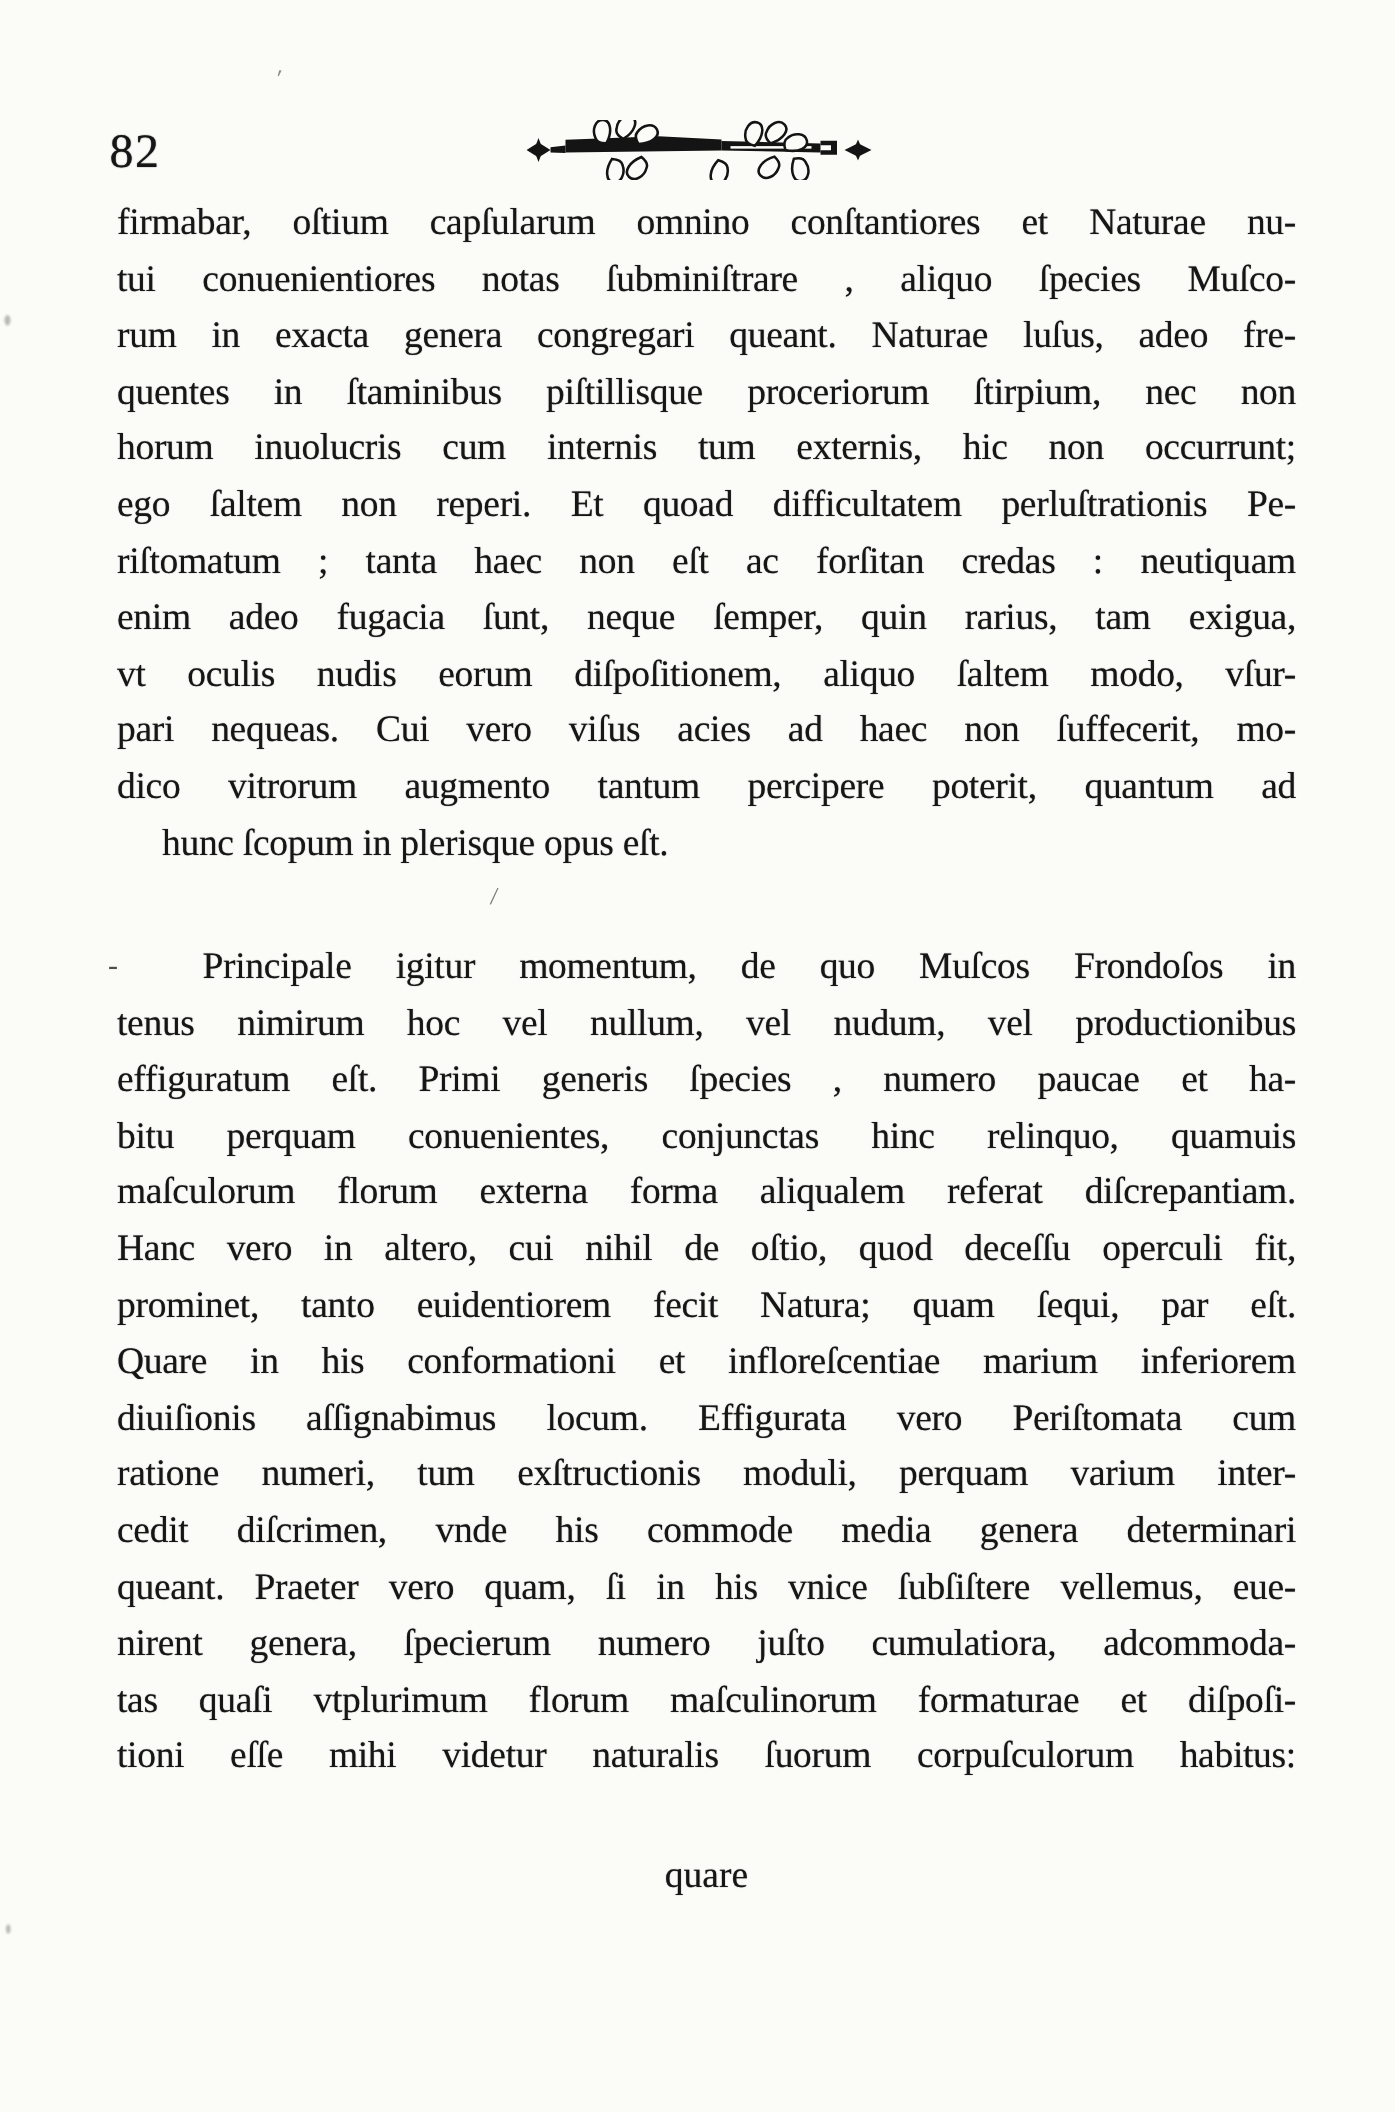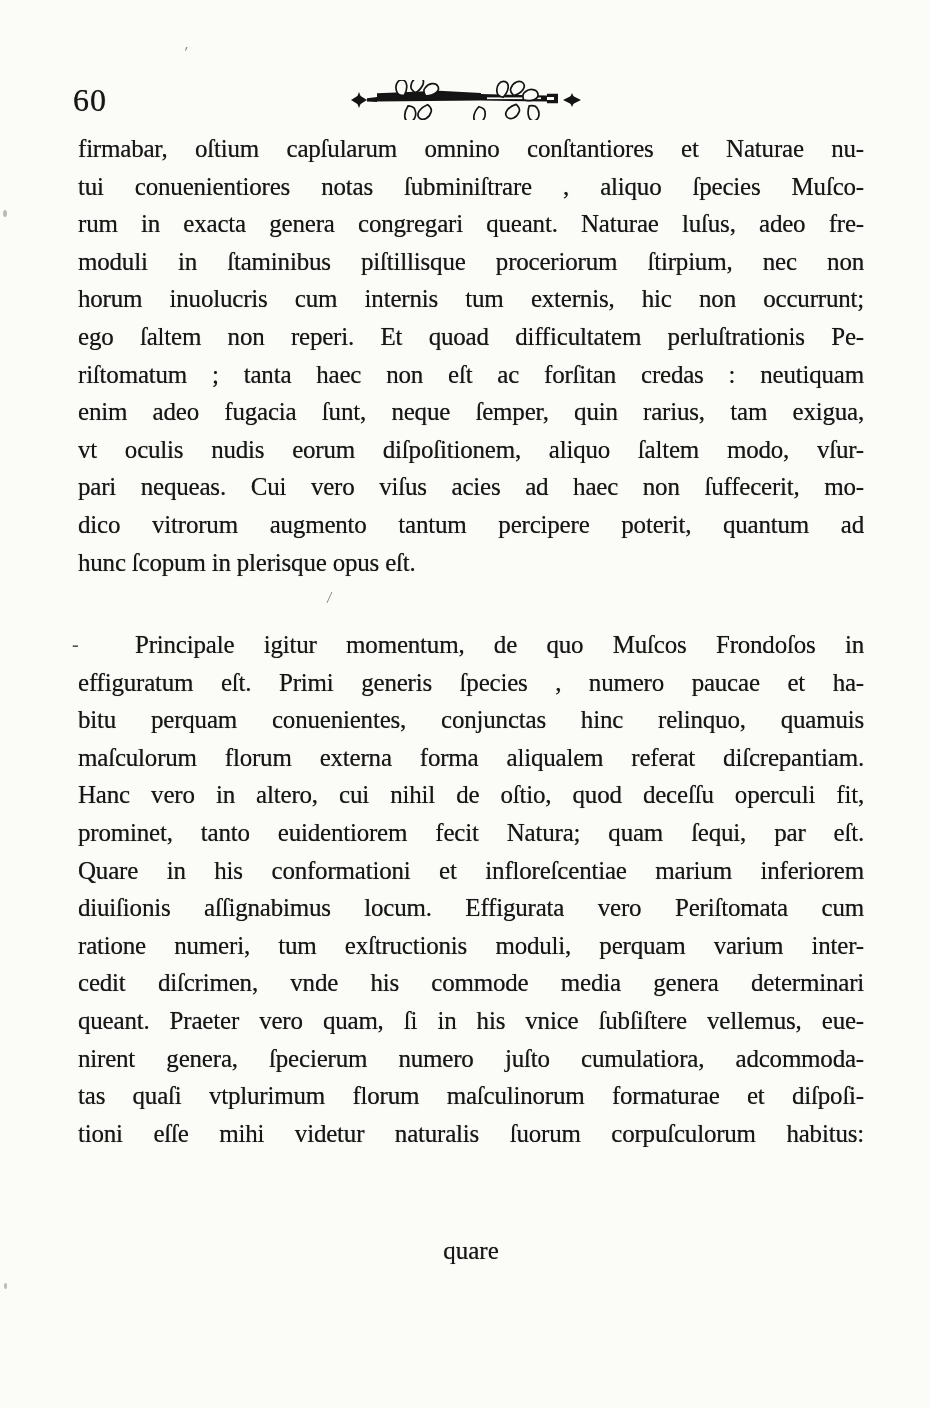--- a/index.html
+++ b/index.html
@@ -47,21 +47,21 @@
     line-height: 37.6px;
     height: 37.6px;
     letter-spacing: -0.2px;
     text-align: justify;
     text-align-last: justify;
     white-space: nowrap;
     overflow: visible;
     text-shadow: 0 0 0.7px rgba(12,12,12,0.62);
   }
   .line.indent-first { text-indent: 57px; }
-  .line.flush-left { text-align-last: left; }
+  .line.flush-left { text-align-last: left; margin-left: 30px; }
   .catchword-line {
     position: absolute;
     left: 78px;
     top: 1232px;
     width: 786px;
     font-size: 25px;
     line-height: 37.6px;
     text-align: center;
     text-shadow: 0 0 0.7px rgba(12,12,12,0.62);
   }
@@ -82,21 +82,21 @@
     filter: blur(0.7px);
   }
   .speck-a { left: 3px;  top: 210px;  width: 4px; height: 7px; }
   .speck-b { left: 4px;  top: 1283px; width: 3px; height: 6px; }
 </style>
 </head>
 <body>
 
 <div class="page">
 
-  <div class="page-number">60</div>
+  <div class="page-number">82</div>
 
   <svg class="ornament" viewBox="0 0 232 40" xmlns="http://www.w3.org/2000/svg">
     <defs>
       <path id="leaf" d="M0,0 C1,-6 7,-10 11,-7 C15,-4 12,3 4,7 C1,5 -1,3 0,0 Z" fill="#fbfbf8" stroke="#141414" stroke-width="1.7"></path>
     </defs>
 
     <polygon points="0,20 8,15 16,20 8,25" fill="#141414"></polygon>
     <polygon points="8,12 11,20 8,28 5,20" fill="#141414"></polygon>
 
     <path d="M16,18.2 L26,17 L26,22 L16,21.6 Z" fill="#141414"></path>
@@ -125,33 +125,34 @@
   <div class="mark mark-tick">′</div>
   <div class="mark mark-slash">/</div>
   <div class="mark mark-dash">-</div>
   <div class="speck speck-a"></div>
   <div class="speck speck-b"></div>
 
   <div class="textblock para1">
     <div class="line">firmabar, oſtium capſularum omnino conſtantiores et Naturae nu-</div>
     <div class="line">tui conuenientiores notas ſubminiſtrare , aliquo ſpecies Muſco-</div>
     <div class="line">rum in exacta genera congregari queant. Naturae luſus, adeo fre-</div>
-    <div class="line">moduli in ſtaminibus piſtillisque proceriorum ſtirpium, nec non</div>
+    <div class="line">quentes in ſtaminibus piſtillisque proceriorum ſtirpium, nec non</div>
     <div class="line">horum inuolucris cum internis tum externis, hic non occurrunt;</div>
     <div class="line">ego ſaltem non reperi. Et quoad difficultatem perluſtrationis Pe-</div>
     <div class="line">riſtomatum ; tanta haec non eſt ac forſitan credas : neutiquam</div>
     <div class="line">enim adeo fugacia ſunt, neque ſemper, quin rarius, tam exigua,</div>
     <div class="line">vt oculis nudis eorum diſpoſitionem, aliquo ſaltem modo, vſur-</div>
     <div class="line">pari nequeas. Cui vero viſus acies ad haec non ſuffecerit, mo-</div>
     <div class="line">dico vitrorum augmento tantum percipere poterit, quantum ad</div>
     <div class="line flush-left">hunc ſcopum in plerisque opus eſt.</div>
   </div>
 
   <div class="textblock para2">
     <div class="line indent-first">Principale igitur momentum, de quo Muſcos Frondoſos in</div>
+    <div class="line">tenus nimirum hoc vel nullum, vel nudum, vel productionibus</div>
     <div class="line">effiguratum eſt. Primi generis ſpecies , numero paucae et ha-</div>
     <div class="line">bitu perquam conuenientes, conjunctas hinc relinquo, quamuis</div>
     <div class="line">maſculorum florum externa forma aliqualem referat diſcrepantiam.</div>
     <div class="line">Hanc vero in altero, cui nihil de oſtio, quod deceſſu operculi fit,</div>
     <div class="line">prominet, tanto euidentiorem fecit Natura; quam ſequi, par eſt.</div>
     <div class="line">Quare in his conformationi et infloreſcentiae marium inferiorem</div>
     <div class="line">diuiſionis aſſignabimus locum. Effigurata vero Periſtomata cum</div>
     <div class="line">ratione numeri, tum exſtructionis moduli, perquam varium inter-</div>
     <div class="line">cedit diſcrimen, vnde his commode media genera determinari</div>
     <div class="line">queant. Praeter vero quam, ſi in his vnice ſubſiſtere vellemus, eue-</div>

